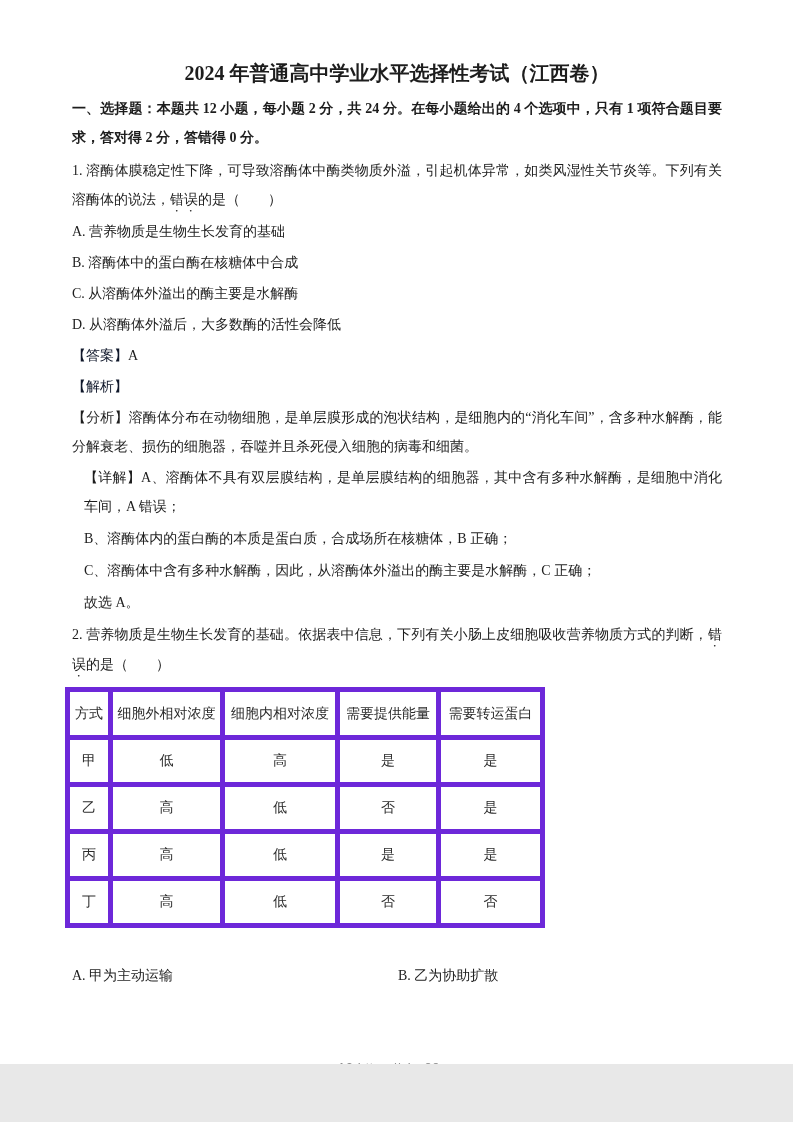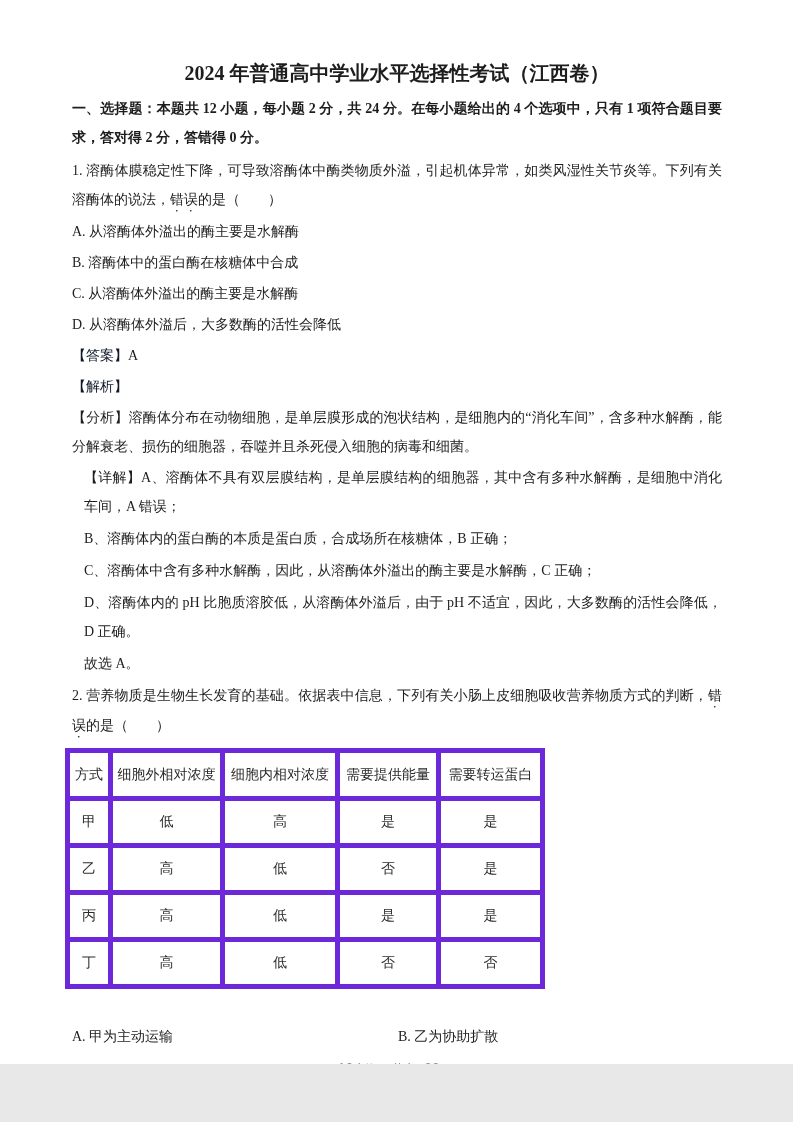--- a/index.html
+++ b/index.html
@@ -65,35 +65,34 @@
 <body>
 
 <div class="page">
 
   <h1 class="title">2024 年普通高中学业水平选择性考试（江西卷）</h1>
 
   <p class="sec">一、选择题：本题共 12 小题，每小题 2 分，共 24 分。在每小题给出的 4 个选项中，只有 1 项符合题目要求，答对得 2 分，答错得 0 分。</p>
 
   <p class="stem"><span>1. 溶酶体膜稳定性下降，可导致溶酶体中酶类物质外溢，引起机体异常，如类风湿性关节炎等。下列有关溶酶体的说法，</span><span class="emph">错误</span><span>的是（　　）</span></p>
 
-  <p class="opt">A. 从溶酶体外溢出的酶主要是水解酶</p>
+  <p class="opt">A. 营养物质是生物生长发育的基础</p>
   <p class="opt">B. 溶酶体中的蛋白酶在核糖体中合成</p>
   <p class="opt">C. 从溶酶体外溢出的酶主要是水解酶</p>
   <p class="opt">D. 从溶酶体外溢后，大多数酶的活性会降低</p>
 
   <p class="ansline"><span class="blue">【答案】</span><span>A</span></p>
 
   <p class="ansline"><span class="blue">【解析】</span></p>
 
   <p class="para">【分析】溶酶体分布在动物细胞，是单层膜形成的泡状结构，是细胞内的“消化车间”，含多种水解酶，能分解衰老、损伤的细胞器，吞噬并且杀死侵入细胞的病毒和细菌。</p>
 
   <p class="xj">【详解】A、溶酶体不具有双层膜结构，是单层膜结构的细胞器，其中含有多种水解酶，是细胞中消化车间，A 错误；</p>
   <p class="xj">B、溶酶体内的蛋白酶的本质是蛋白质，合成场所在核糖体，B 正确；</p>
   <p class="xj">C、溶酶体中含有多种水解酶，因此，从溶酶体外溢出的酶主要是水解酶，C 正确；</p>
-  <p class="xj">D、溶酶体内的 pH 比胞质溶胶低，从溶酶体外溢后，由于 pH 不适宜，因此，大多数酶的活性会降低，D 正确。</p>
   <p class="xj">故选 A。</p>
 
   <p class="stem"><span>2. 营养物质是生物生长发育的基础。依据表中信息，下列有关小肠上皮细胞吸收营养物质方式的判断，</span><span class="emph">错误</span><span>的是（　　）</span></p>
 
   <table class="qtable">
     <colgroup>
       <col class="c0">
         <col class="c1">
         <col class="c2">
         <col class="c3">

